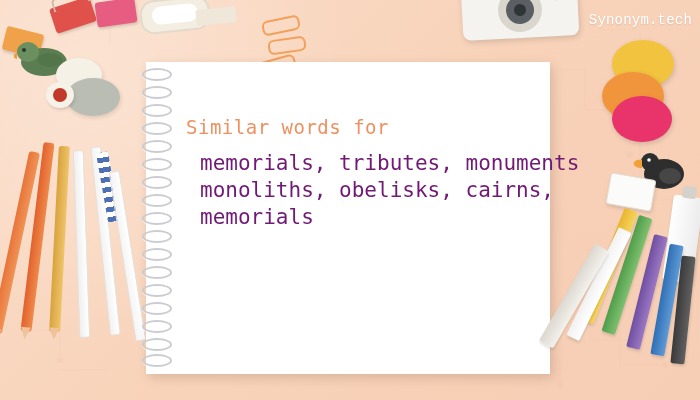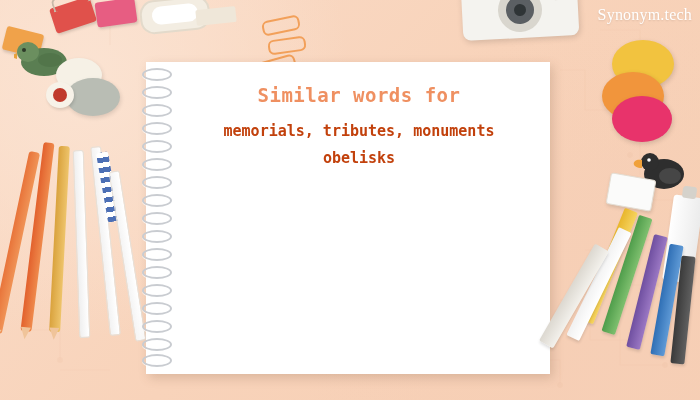--- a/index.html
+++ b/index.html
@@ -63,52 +63,50 @@
     height: 9px;
     border: 2.5px solid #c9ccd1;
     border-radius: 50%;
     background: transparent;
     box-shadow: 0 1px 0 rgba(255,255,255,0.8);
   }
   .page-text {
     position: absolute;
     left: 40px;
     right: 18px;
-    top: 22px;
-    text-align: center;
+    top: 54px;
     color: #ea8a5b;
-    font-weight: bold;
   }
   .title-line1 {
     font-size: 19px;
     letter-spacing: 0.5px;
     color: #ef9061;
     margin: 0 0 12px 0;
   }
   .title-word {
     font-size: 23px;
     color: #ef8a55;
     margin: 0 0 40px 0;
   }
   .synonyms {
-    font-size: 15px;
+    font-size: 21px;
     line-height: 27px;
-    color: #c2410c;
-    margin: 8px;
+    color: #701a75;
+    margin: 0;
     padding: 0 14px;
   }
   .syn-line { display: block; white-space: nowrap; }
 
   
   .watermark {
     position: absolute;
     right: 8px;
-    top: 6px;
-    font-family: Liberation Serif, serif;
-    font-size: 16px;
+    top: 12px;
+    font-family: Liberation Mono, monospace;
+    font-size: 14px;
     color: #ffffff;
     letter-spacing: 0.2px;
     text-shadow: 0 1px 2px rgba(0,0,0,0.12);
   }
 
   
   .macaron {
     position: absolute;
     border-radius: 50%;
   }
@@ -198,21 +196,22 @@
   <div class="pencil" style="left:76px; top:150px; width:11px; height:188px; background:linear-gradient(90deg,#efefef,#ffffff); transform:rotate(-2deg); border:1px solid #e6e0d8; box-sizing:border-box;"></div>
   <div class="pencil" style="left:100px; top:146px; width:11px; height:190px; background:linear-gradient(90deg,#f2f2f2,#ffffff); transform:rotate(-6deg); border:1px solid #e6e0d8; box-sizing:border-box;"></div>
   <div class="pencil" style="left:102px; top:152px; width:12px; height:70px; background:repeating-linear-gradient(0deg,#4c6fb5 0 5px,#ffffff 5px 10px); transform:rotate(-10deg); border-radius:2px;"></div>
   <div class="pencil" style="left:122px; top:170px; width:11px; height:172px; background:linear-gradient(90deg,#f4f4f4,#ffffff); transform:rotate(-9deg); border:1px solid #e6e0d8; box-sizing:border-box;"></div>
 
   <div class="notebook">
     <div class="page-text">
       <p class="title-line1">Similar words for</p>
       <p class="synonyms">
         <span class="syn-line">memorials, tributes, monuments</span>
-        <span class="syn-line">obelisks</span>
+        <span class="syn-line">monoliths, obelisks, cairns,</span>
+        <span class="syn-line">memorials</span>
       </p>
     </div>
   </div>
 
   <div class="spiral">
     <div class="ring" style="top:6px;"></div>
     <div class="ring" style="top:24px;"></div>
     <div class="ring" style="top:42px;"></div>
     <div class="ring" style="top:60px;"></div>
     <div class="ring" style="top:78px;"></div>

